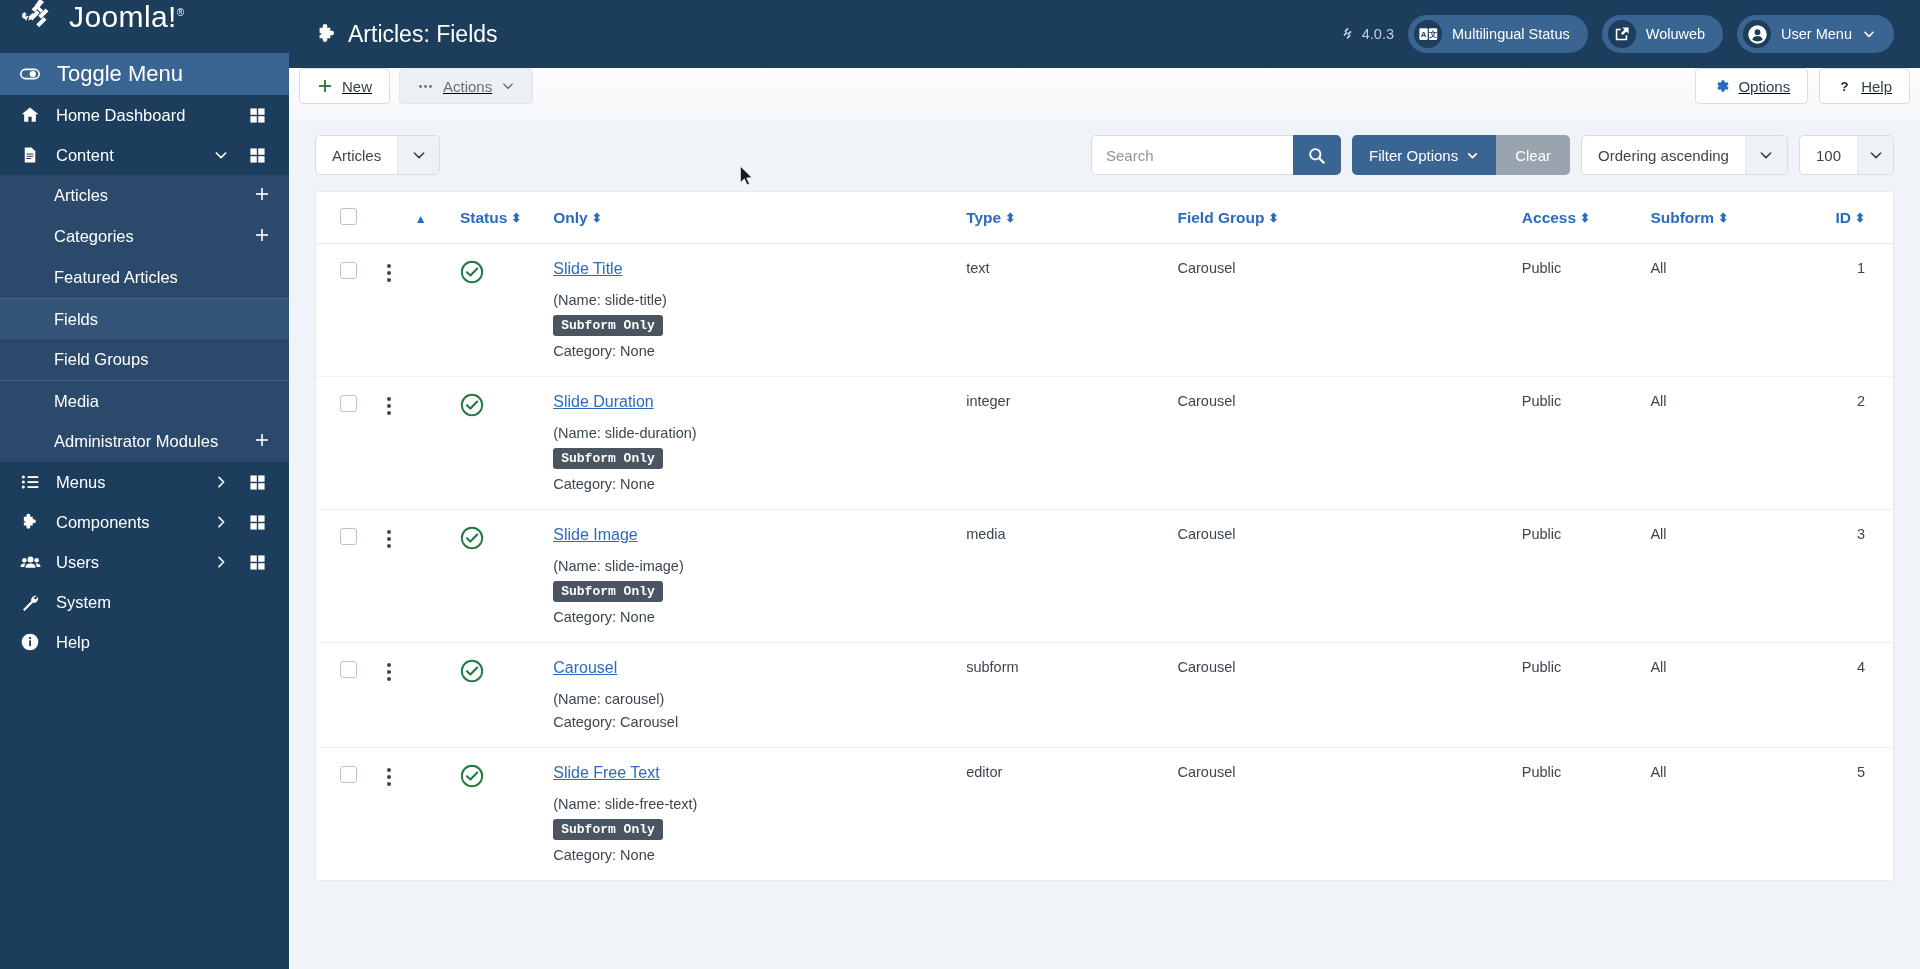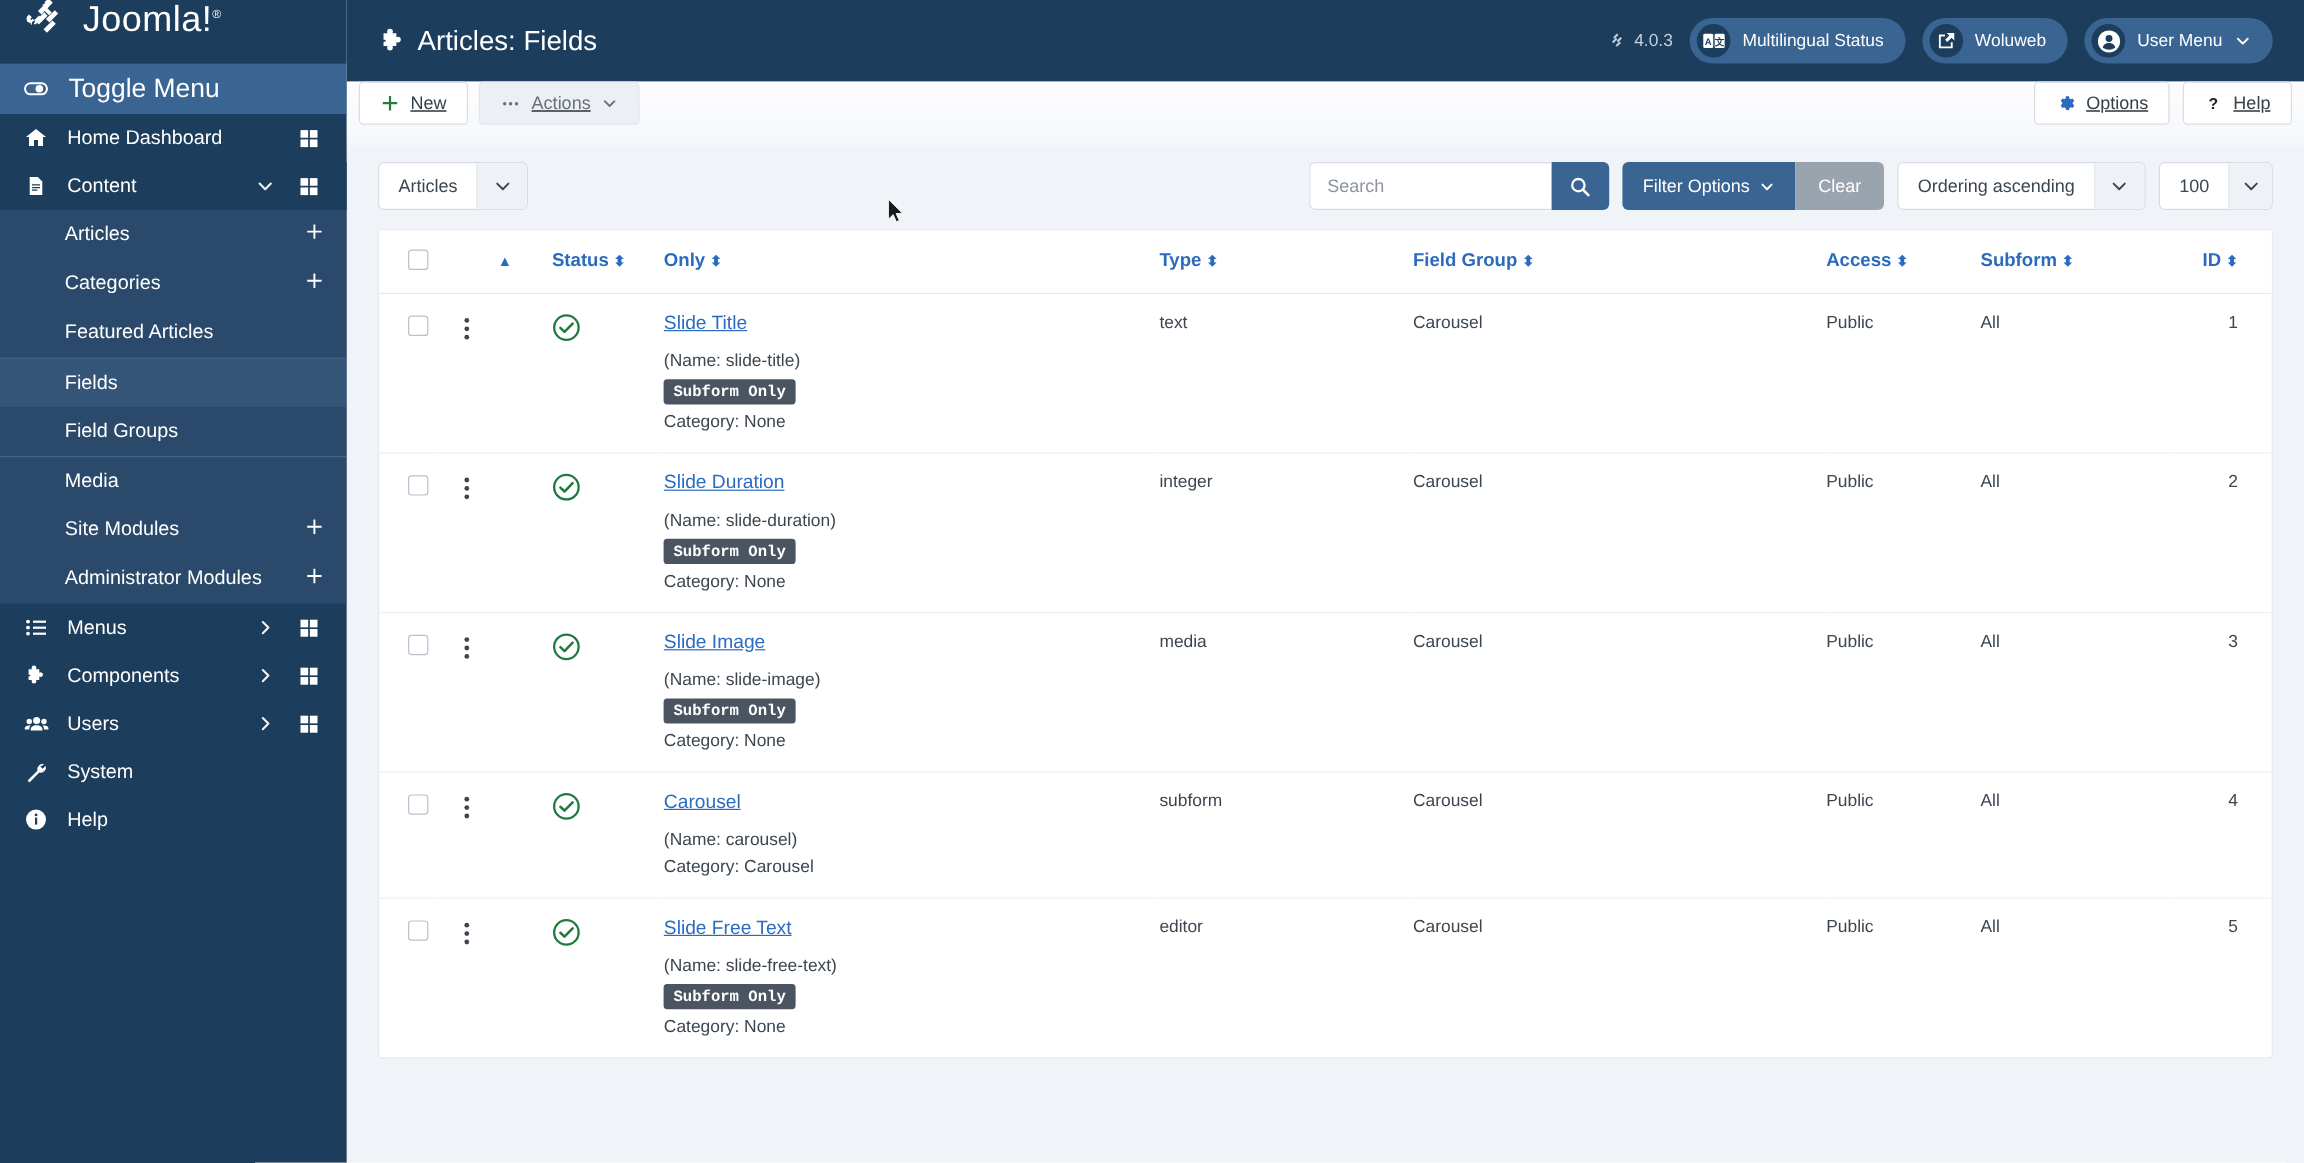--- a/index.html
+++ b/index.html
@@ -263,29 +263,20 @@
         <span class="lbl">Featured Articles</span>
       </div>
       <div class="sub-item selected has-divider">
         <span class="lbl">Fields</span>
       </div>
       <div class="sub-item">
         <span class="lbl">Field Groups</span>
       </div>
       <div class="sub-item has-divider">
         <span class="lbl">Media</span>
-      </div>
-      <div class="sub-item">
-        <span class="lbl">Site Modules</span>
-        <span class="plus-btn">
-          <svg width="16" height="16" viewBox="0 0 24 24">
-              <path fill="#fff" d="M10.8 3h2.4v18h-2.4z"></path>
-              <path fill="#fff" d="M3 10.8h18v2.4H3z"></path>
-            </svg>
-        </span>
       </div>
       <div class="sub-item">
         <span class="lbl">Administrator Modules</span>
         <span class="plus-btn">
           <svg width="16" height="16" viewBox="0 0 24 24">
               <path fill="#fff" d="M10.8 3h2.4v18h-2.4z"></path>
               <path fill="#fff" d="M3 10.8h18v2.4H3z"></path>
             </svg>
         </span>
       </div>

